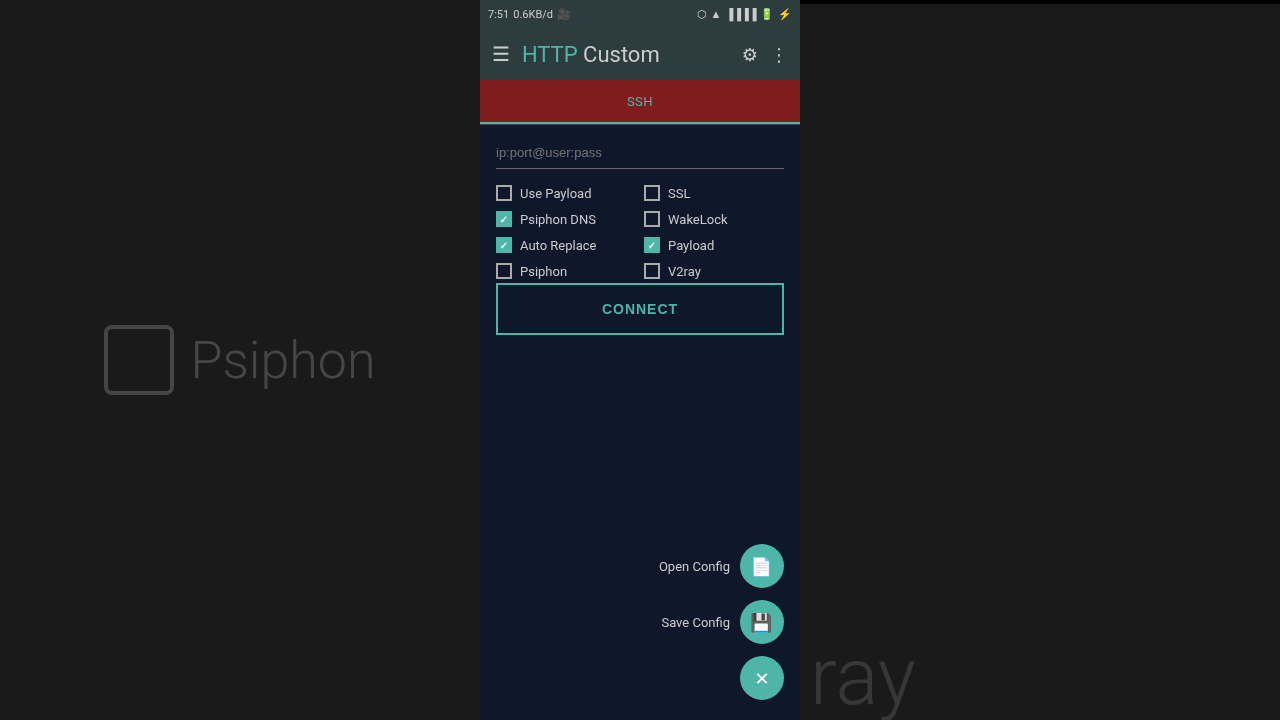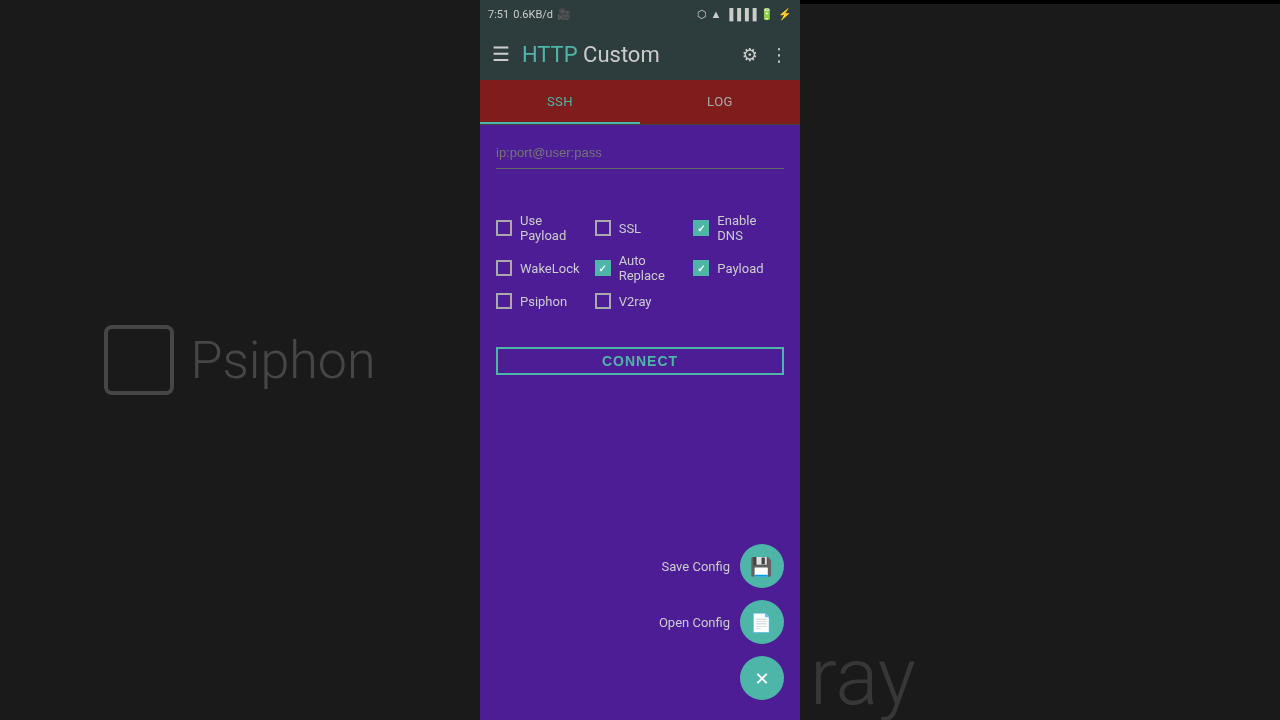--- a/index.html
+++ b/index.html
@@ -165,47 +165,46 @@
     }
 
     .tab.active {
       color: #4db6a8;
       border-bottom: 2px solid #4db6a8;
     }
 
     
     .content {
       flex: 1;
-      background: #4c1d95;
+      background: #0f172a;
       padding: 16px;
       display: flex;
       flex-direction: column;
       position: relative;
-      gap: 28px;
     }
 
     
     .input-field {
       width: 100%;
       background: transparent;
       border: none;
       border-bottom: 1px solid #666;
       color: #888;
       font-size: 13px;
       padding: 4px 0 8px 0;
       margin-bottom: 16px;
       outline: none;
     }
 
     
     .options-grid {
       display: grid;
-      grid-template-columns: 1fr 1fr 1fr;
+      grid-template-columns: 1fr 1fr;
       gap: 10px 8px;
-      margin-bottom: 10px;
+      margin-bottom: 4px;
     }
 
     .option-item {
       display: flex;
       align-items: center;
       gap: 8px;
     }
 
     .checkbox {
       width: 16px;
@@ -232,21 +231,21 @@
     }
 
     .option-label {
       font-size: 13px;
       color: #ccc;
     }
 
     
     .connect-btn {
       width: 100%;
-      height: 28px;
+      height: 52px;
       background: transparent;
       border: 2px solid #4db6a8;
       color: #4db6a8;
       font-size: 14px;
       font-weight: 600;
       letter-spacing: 1px;
       cursor: pointer;
       display: flex;
       align-items: center;
       justify-content: center;
@@ -339,44 +338,41 @@
     <div class="header-icons">
       <span class="header-icon">⚙</span>
       <span class="header-icon">⋮</span>
     </div>
   </div>
 
   <div class="tabs">
     <div class="tab active">
       <span>SSH</span>
     </div>
-    <div class="tab">
-      <span>LOG</span>
-    </div>
   </div>
 
   <div class="content">
 
     <input class="input-field" placeholder="ip:port@user:pass" style="">
 
     <div class="options-grid">
 
       <div class="option-item">
         <div class="checkbox"></div>
         <span class="option-label">Use Payload</span>
       </div>
 
       <div class="option-item">
         <div class="checkbox"></div>
         <span class="option-label">SSL</span>
       </div>
 
       <div class="option-item">
         <div class="checkbox checked"></div>
-        <span class="option-label">Enable DNS</span>
+        <span class="option-label">Psiphon DNS</span>
       </div>
 
       <div class="option-item">
         <div class="checkbox"></div>
         <span class="option-label">WakeLock</span>
       </div>
 
       <div class="option-item">
         <div class="checkbox checked"></div>
         <span class="option-label">Auto Replace</span>
@@ -397,36 +393,36 @@
         <span class="option-label">V2ray</span>
       </div>
 
     </div>
 
     <button class="connect-btn">
       <span>CONNECT</span>
     </button>
 
     <div class="fab-group">
+
+      <div class="fab-item">
+        <span class="fab-label">Open Config</span>
+        <div class="fab-btn">
+          <span>📄</span>
+        </div>
+      </div>
 
       <div class="fab-item">
         <span class="fab-label">Save Config</span>
         <div class="fab-btn">
           <span>💾</span>
         </div>
       </div>
 
       <div class="fab-item">
-        <span class="fab-label">Open Config</span>
-        <div class="fab-btn">
-          <span>📄</span>
-        </div>
-      </div>
-
-      <div class="fab-item">
         <div class="fab-close">
           <span>✕</span>
         </div>
       </div>
 
     </div>
 
   </div>
 </div>
 

